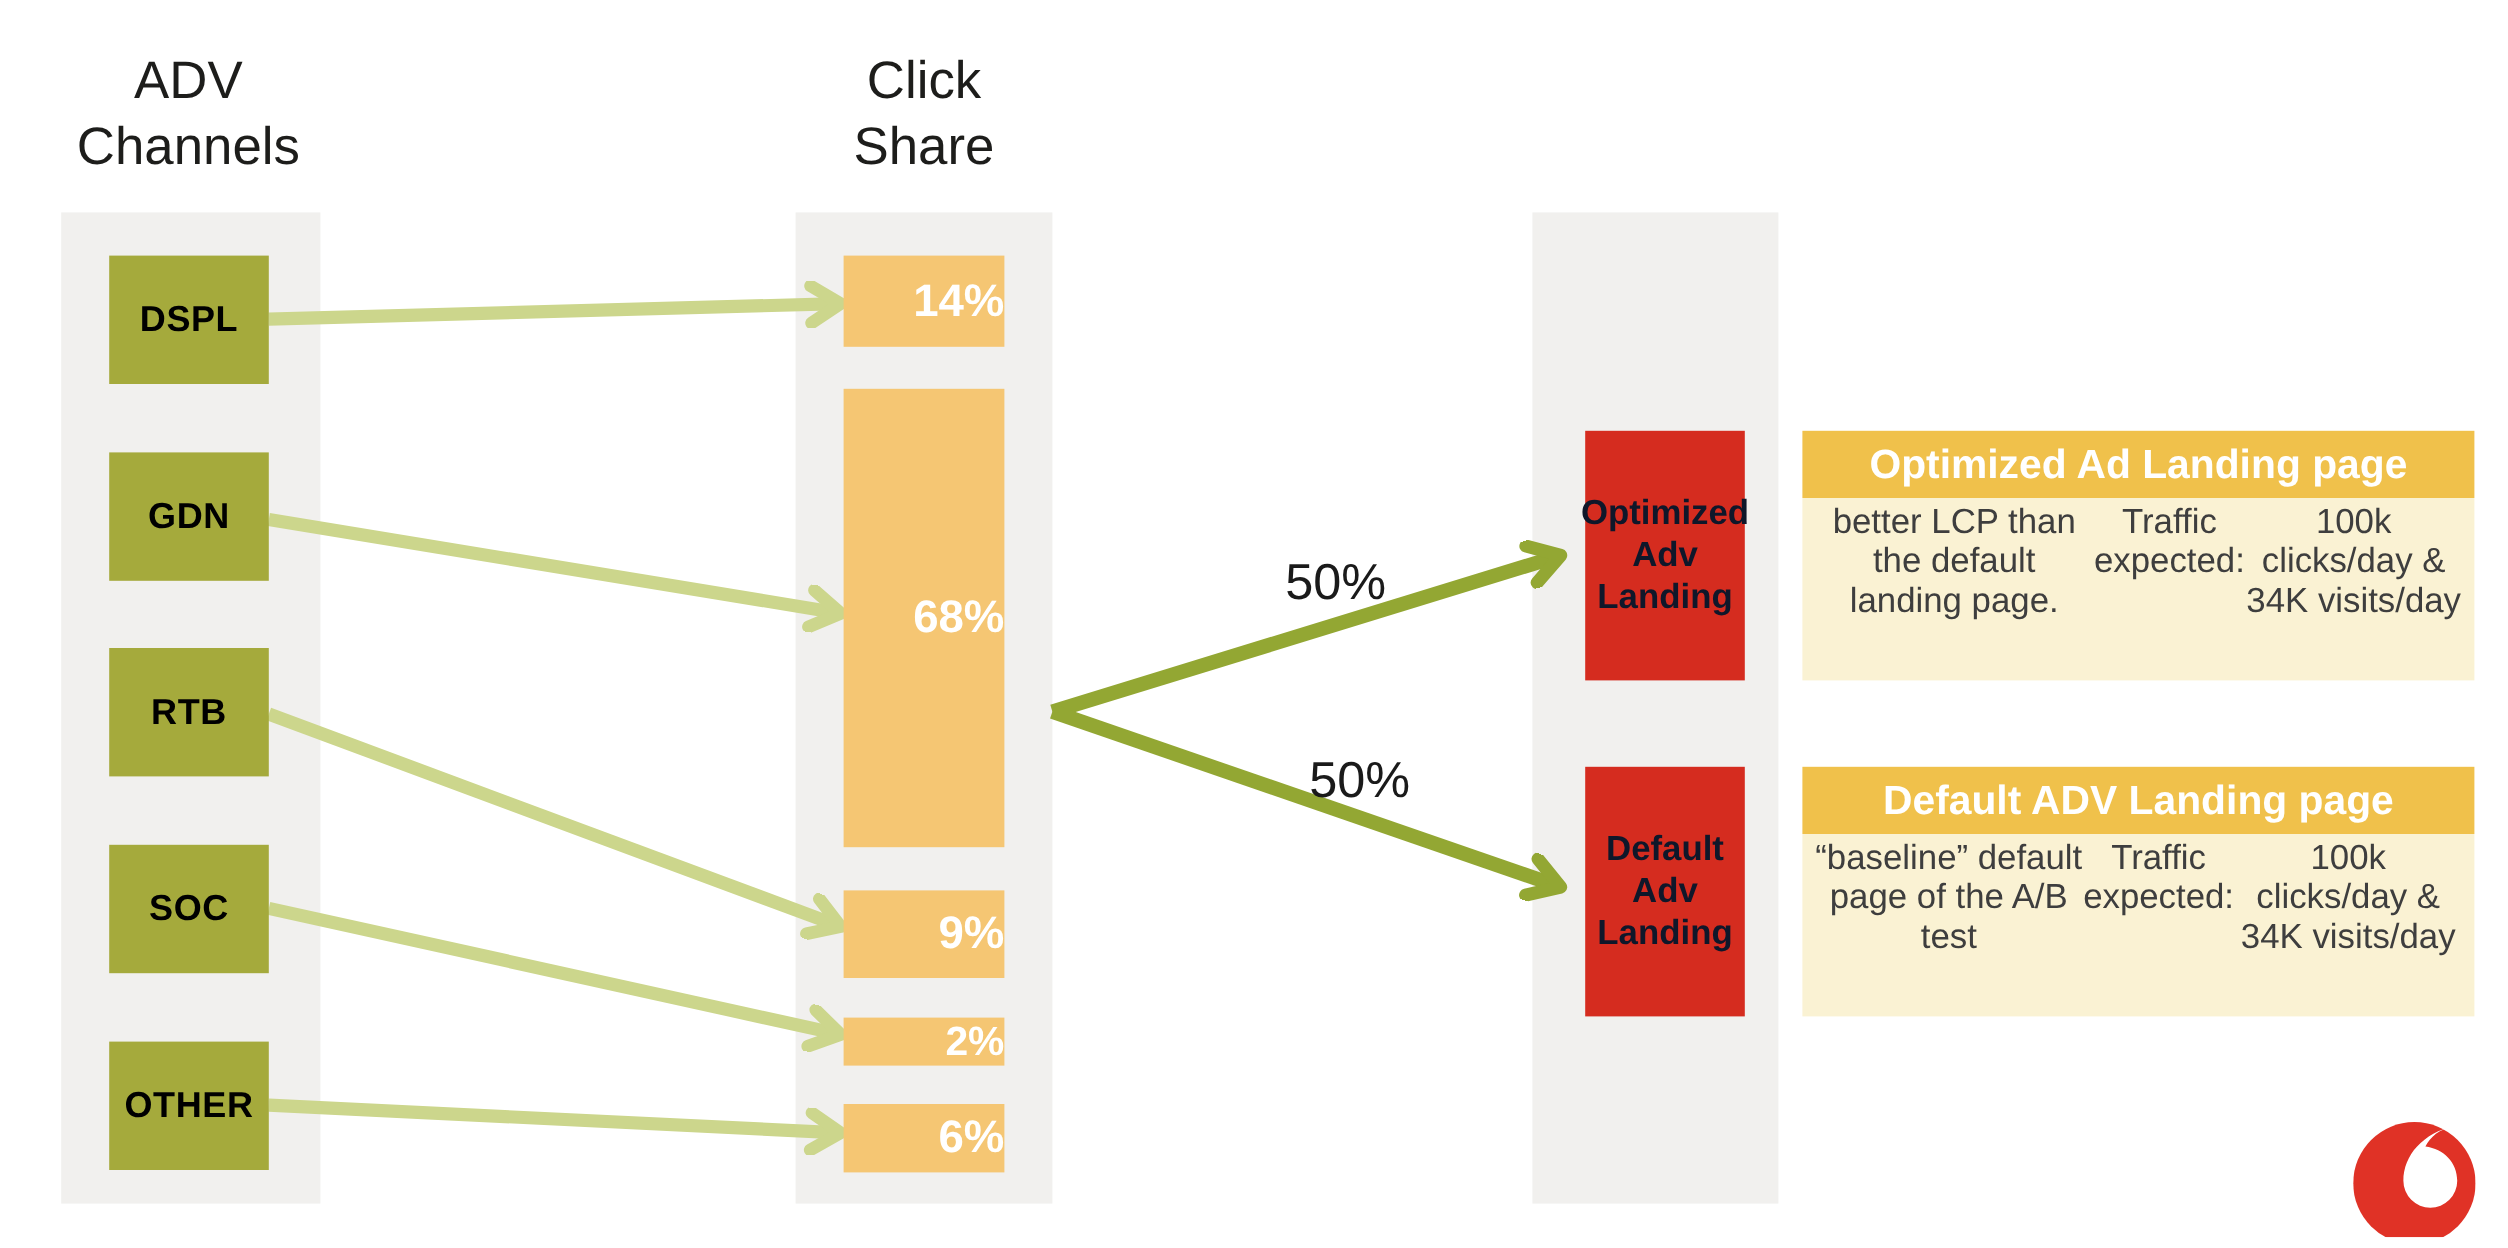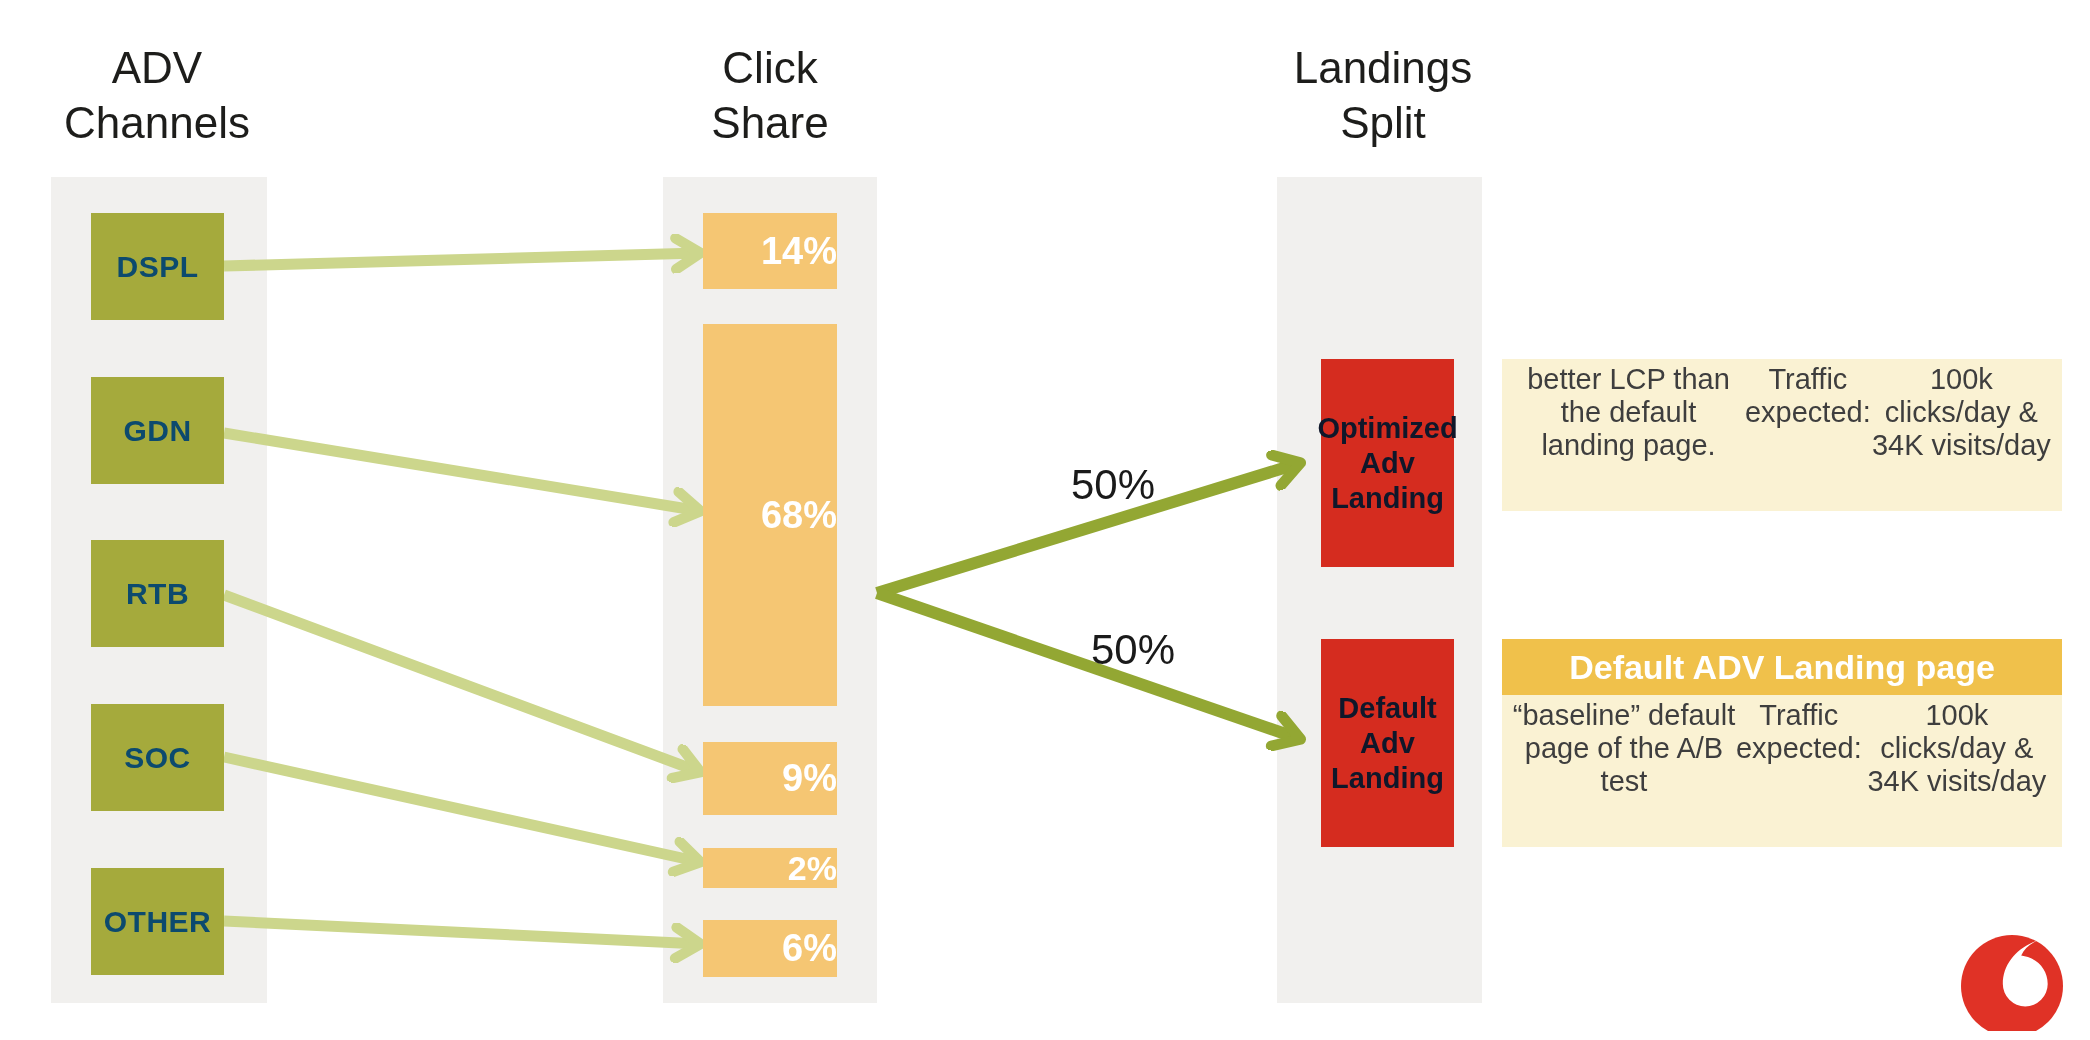--- a/index.html
+++ b/index.html
@@ -16,21 +16,21 @@
     position:absolute;top:40px;width:300px;text-align:center;
     font-size:44px;line-height:55px;color:#1d1d1b;white-space:pre-line;
   }
   #title-channels{left:7px;}
   #title-share{left:620px;}
   #title-landings{left:1233px;}
 
   .chan{
     position:absolute;left:91px;width:133px;height:107px;background:#a5aa3c;
     display:flex;align-items:center;justify-content:center;
-    color:#0c4a6e;font-weight:bold;font-size:30px;letter-spacing:0.5px;
+    color:#000000;font-weight:bold;font-size:30px;letter-spacing:0.5px;
   }
   #channels .chan:nth-child(1){top:213px;}
   #channels .chan:nth-child(2){top:377px;}
   #channels .chan:nth-child(3){top:540px;}
   #channels .chan:nth-child(4){top:704px;}
   #channels .chan:nth-child(5){top:868px;text-align:right;}
 
   .share{
     position:absolute;left:703px;width:134px;background:#f5c673;
     display:flex;align-items:center;justify-content:flex-end;
@@ -79,22 +79,20 @@
 <div id="canvas">
 
   <div class="colbg" id="colbg-channels"></div>
   <div class="colbg" id="colbg-share"></div>
   <div class="colbg" id="colbg-landings"></div>
 
   <div class="coltitle" id="title-channels">ADV
 Channels</div>
   <div class="coltitle" id="title-share">Click
 Share</div>
-  <div class="coltitle" id="title-landings">Landings
-Split</div>
 
   <svg id="arrow-layer" width="2090" height="1040" viewBox="0 0 2090 1040">
     <defs>
       <marker id="mL" viewBox="0 0 3 3.2" refX="2.4" refY="1.6" markerWidth="3.4" markerHeight="3.6" orient="auto" markerUnits="strokeWidth">
         <path d="M0.45,0.35 L2.45,1.6 L0.45,2.85" fill="none" stroke="#ccd68c" stroke-width="0.85" stroke-linecap="round" stroke-linejoin="round"></path>
       </marker>
       <marker id="mD" viewBox="0 0 3 3.2" refX="2.4" refY="1.6" markerWidth="3.2" markerHeight="3.4" orient="auto" markerUnits="strokeWidth">
         <path d="M0.45,0.35 L2.45,1.6 L0.45,2.85" fill="none" stroke="#93a733" stroke-width="0.85" stroke-linecap="round" stroke-linejoin="round"></path>
       </marker>
     </defs>
@@ -144,20 +142,21 @@
   <div id="landings">
       <div class="landing">Optimized
 Adv
 Landing</div>
       <div class="landing">Default
 Adv
 Landing</div>
     </div>
   <div id="cards">
       <div class="card">
+        <div class="card-h">Optimized Ad Landing page</div>
         <div class="card-b">
           <div class="card-line">better LCP than the default landing page.</div>
           <div class="card-line">Traffic expected:</div>
           <div class="card-line">100k clicks/day  &amp; 34K visits/day</div>
         </div>
       </div>
       <div class="card">
         <div class="card-h">Default ADV Landing page</div>
         <div class="card-b">
           <div class="card-line">“baseline” default page of the A/B test</div>

